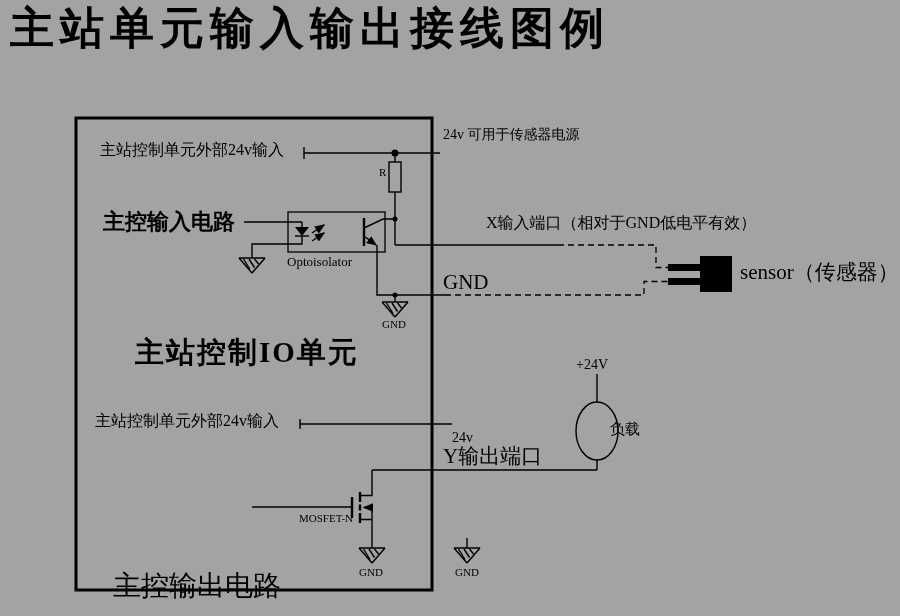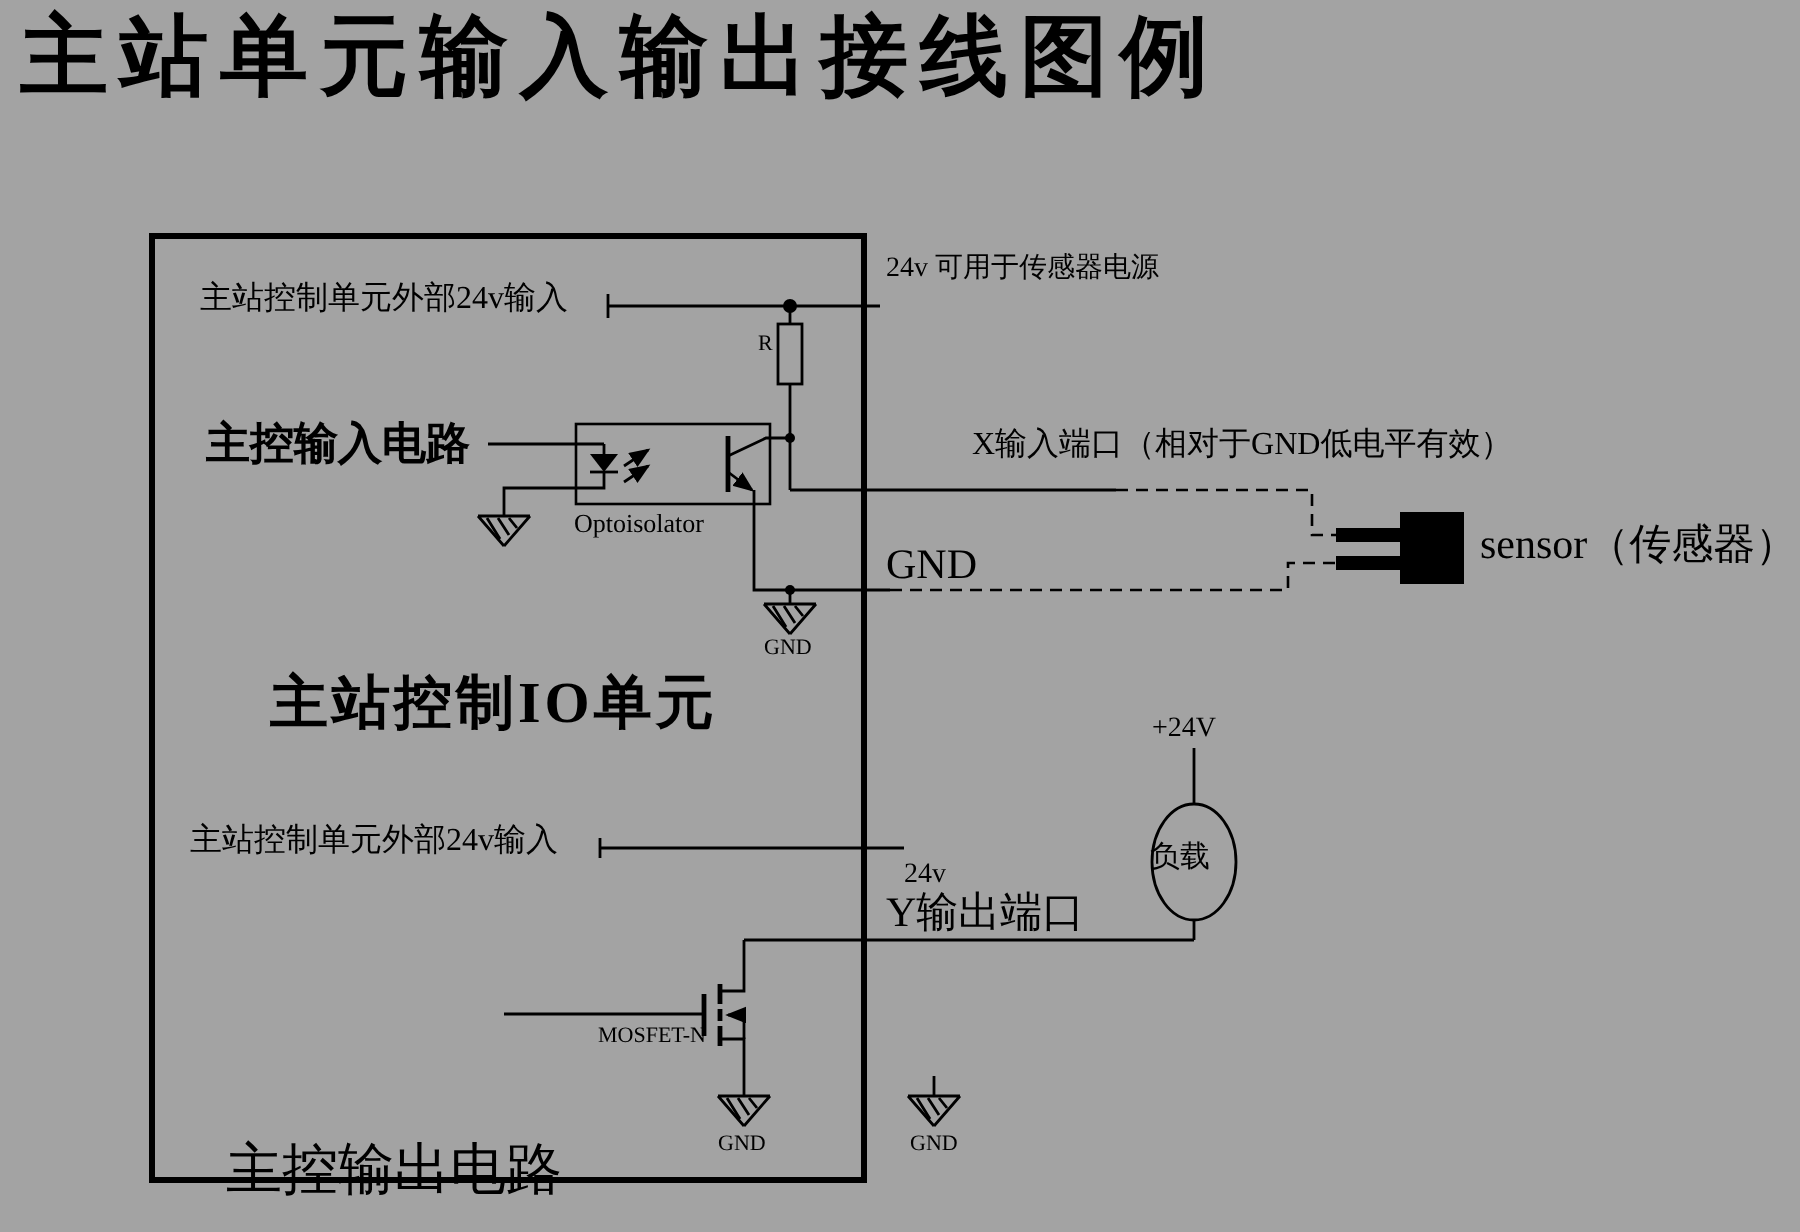--- a/index.html
+++ b/index.html
@@ -139,21 +139,21 @@
   <div class="lbl unit" style="left:135px; top:336px; font-size:29px;">主站控制IO单元</div>
 
   <div class="lbl" style="left:740px; top:260px; font-size:21px;">sensor（传感器）</div>
 
   <div class="lbl" style="left:95px; top:412px; font-size:16px;">主站控制单元外部24v输入</div>
 
   <div class="lbl" style="left:452px; top:414px; font-size:14px;margin-top:16px;">24v</div>
 
   <div class="lbl" style="left:576px; top:357px; font-size:14px;">+24V</div>
 
-  <div class="lbl" style="left:575px; top:421px; width:65px; text-align:left; font-size:15px;">负载</div>
+  <div class="lbl" style="left:575px; top:421px; width:65px; text-align:right; font-size:15px;">负载</div>
 
   <div class="lbl" style="left:443px; top:444px; font-size:21px;">Y输出端口</div>
 
   <div class="lbl" style="left:113px; top:522px; font-size:28px;margin-top:48px;">主控输出电路</div>
 
   <div class="lbl" style="left:299px; top:512px; font-size:11px;">MOSFET-N</div>
 
   <div class="lbl" style="left:359px; top:566px; font-size:11px;">GND</div>
 
   <div class="lbl" style="left:455px; top:566px; font-size:11px;">GND</div>

